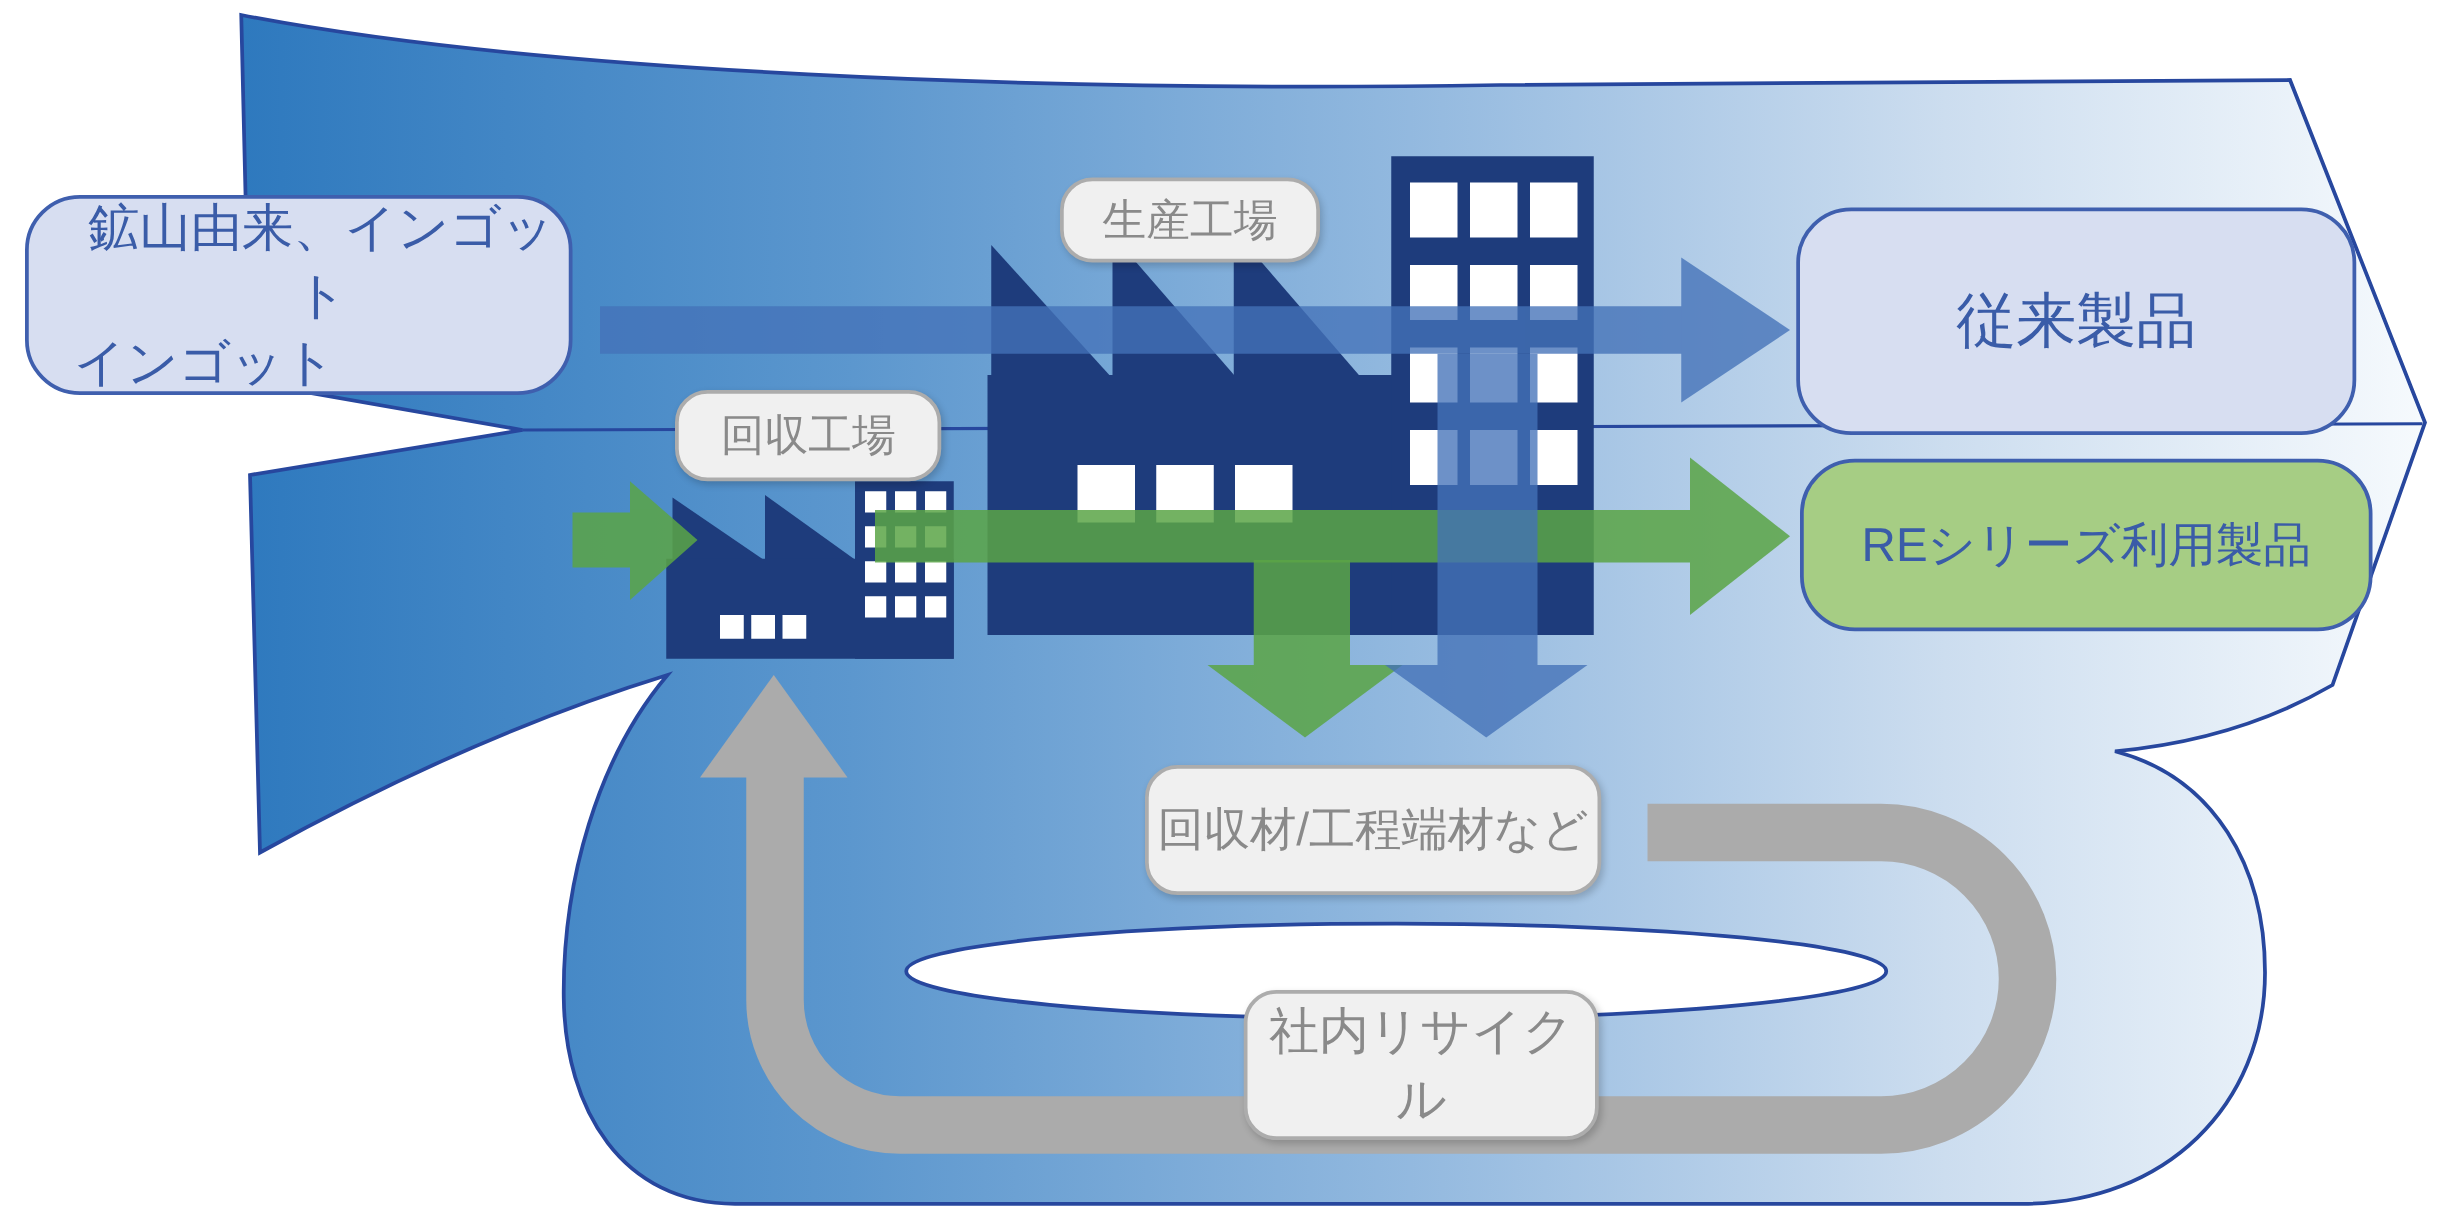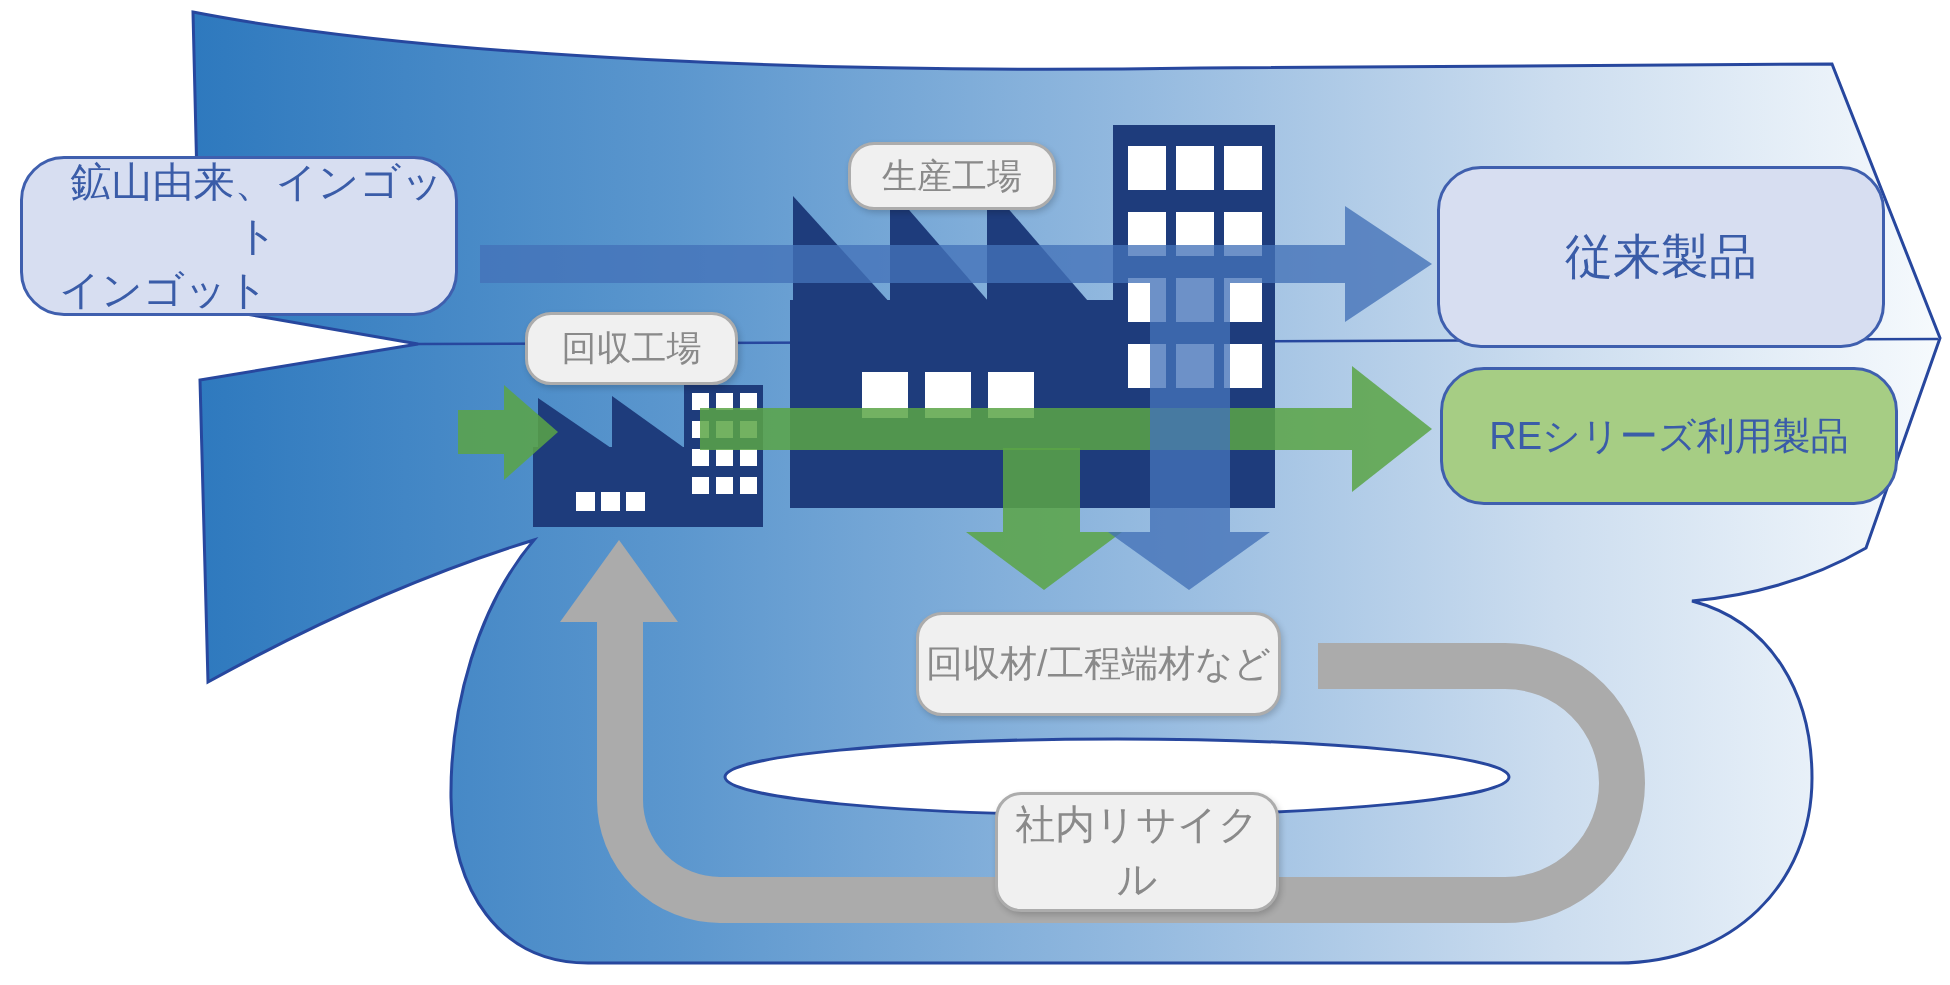--- a/index.html
+++ b/index.html
@@ -26,21 +26,21 @@
     border-radius:44px;
   }
   .box.lavender{background:var(--c-box_lavender,#d7def1);}
   .box.green{background:var(--c-box_green,#a6cd84);}
   .box .lines{display:flex;flex-direction:column;align-items:flex-start;line-height:1.32;justify-content:flex-end;}
   #box-mine{left:20px;top:156px;width:438px;height:160px;font-size:41px;justify-content:flex-start;padding-left:36px;}
   #box-recycle{left:20px;top:364px;width:440px;height:152px;font-size:45px;}
   #box-conventional{left:1437px;top:166px;width:448px;height:182px;font-size:48px;}
   #box-re{left:1440px;top:367px;width:458px;height:138px;font-size:38px;}
   #lbl-production{left:848px;top:94px;width:208px;height:68px;font-size:35px;margin-top:48px;}
-  #lbl-collection{left:525px;top:312px;width:213px;height:73px;font-size:35px;}
+  #lbl-collection{left:540px;top:312px;width:213px;height:73px;font-size:35px;}
   #lbl-scrap{left:916px;top:612px;width:365px;height:104px;font-size:37px;}
   #lbl-internal{left:995px;top:792px;width:284px;height:120px;font-size:40px;}
 </style>
 </head>
 <body>
 
 <div id="stage">
 
   <svg width="1950" height="985" viewBox="0 0 1950 985">
     <defs>

